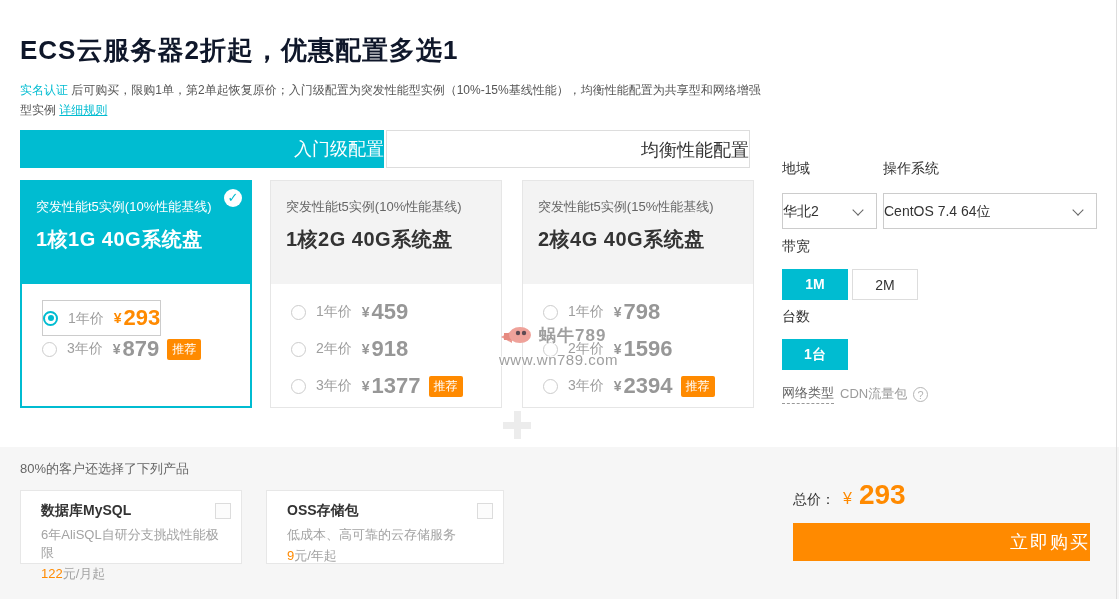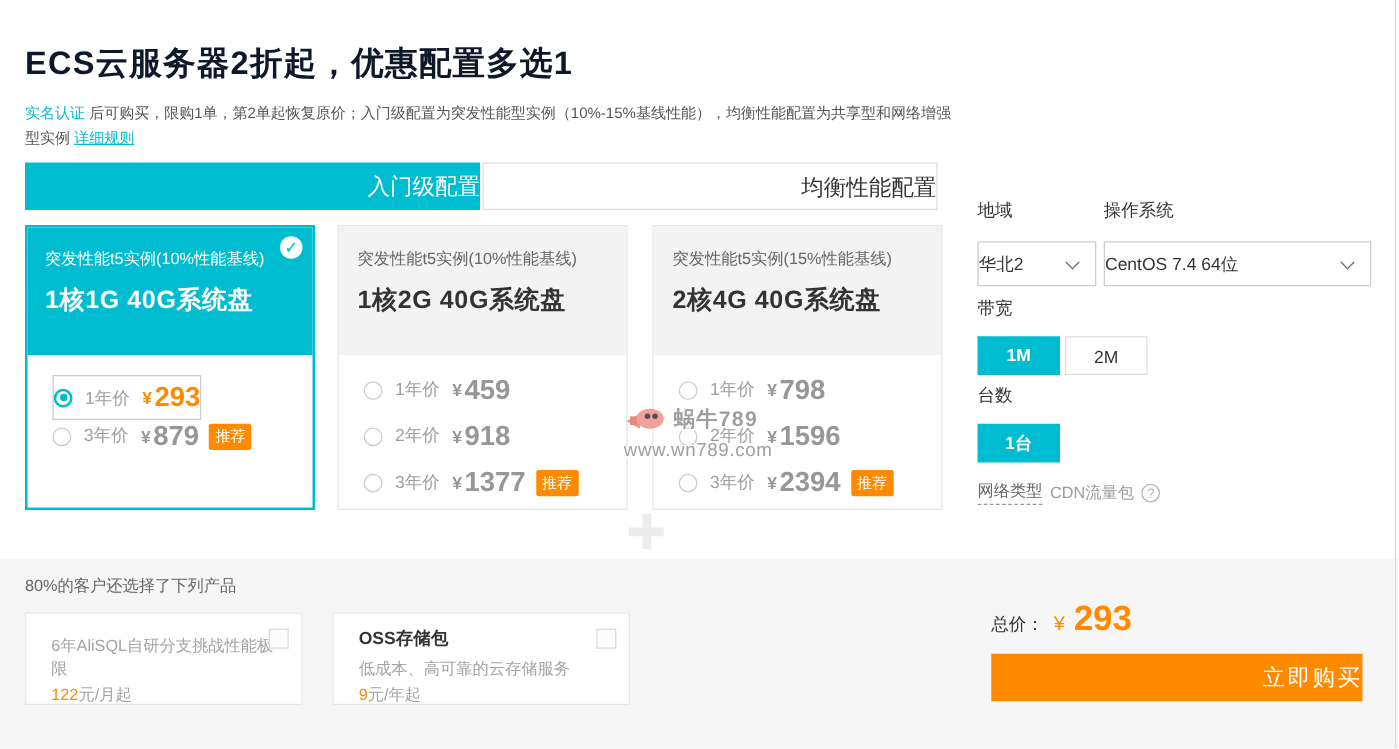--- a/index.html
+++ b/index.html
@@ -220,20 +220,21 @@
       <span>CDN流量包</span>
       <span class="q-icon">?</span>
     </div>
   </aside>
 
   <div class="bottom">
     <div class="bottom-heading">80%的客户还选择了下列产品</div>
 
     <div class="products">
       <div class="prod-card p1">
+        <div class="prod-title">数据库MySQL</div>
         <span class="checkbox"></span>
         <div class="prod-desc">6年AliSQL自研分支挑战性能极限</div>
         <div class="prod-price"><span class="num">122</span><span>元/月起</span></div>
       </div>
       <div class="prod-card p2">
         <div class="prod-title">OSS存储包</div>
         <span class="checkbox"></span>
         <div class="prod-desc">低成本、高可靠的云存储服务</div>
         <div class="prod-price"><span class="num">9</span><span>元/年起</span></div>
       </div>

